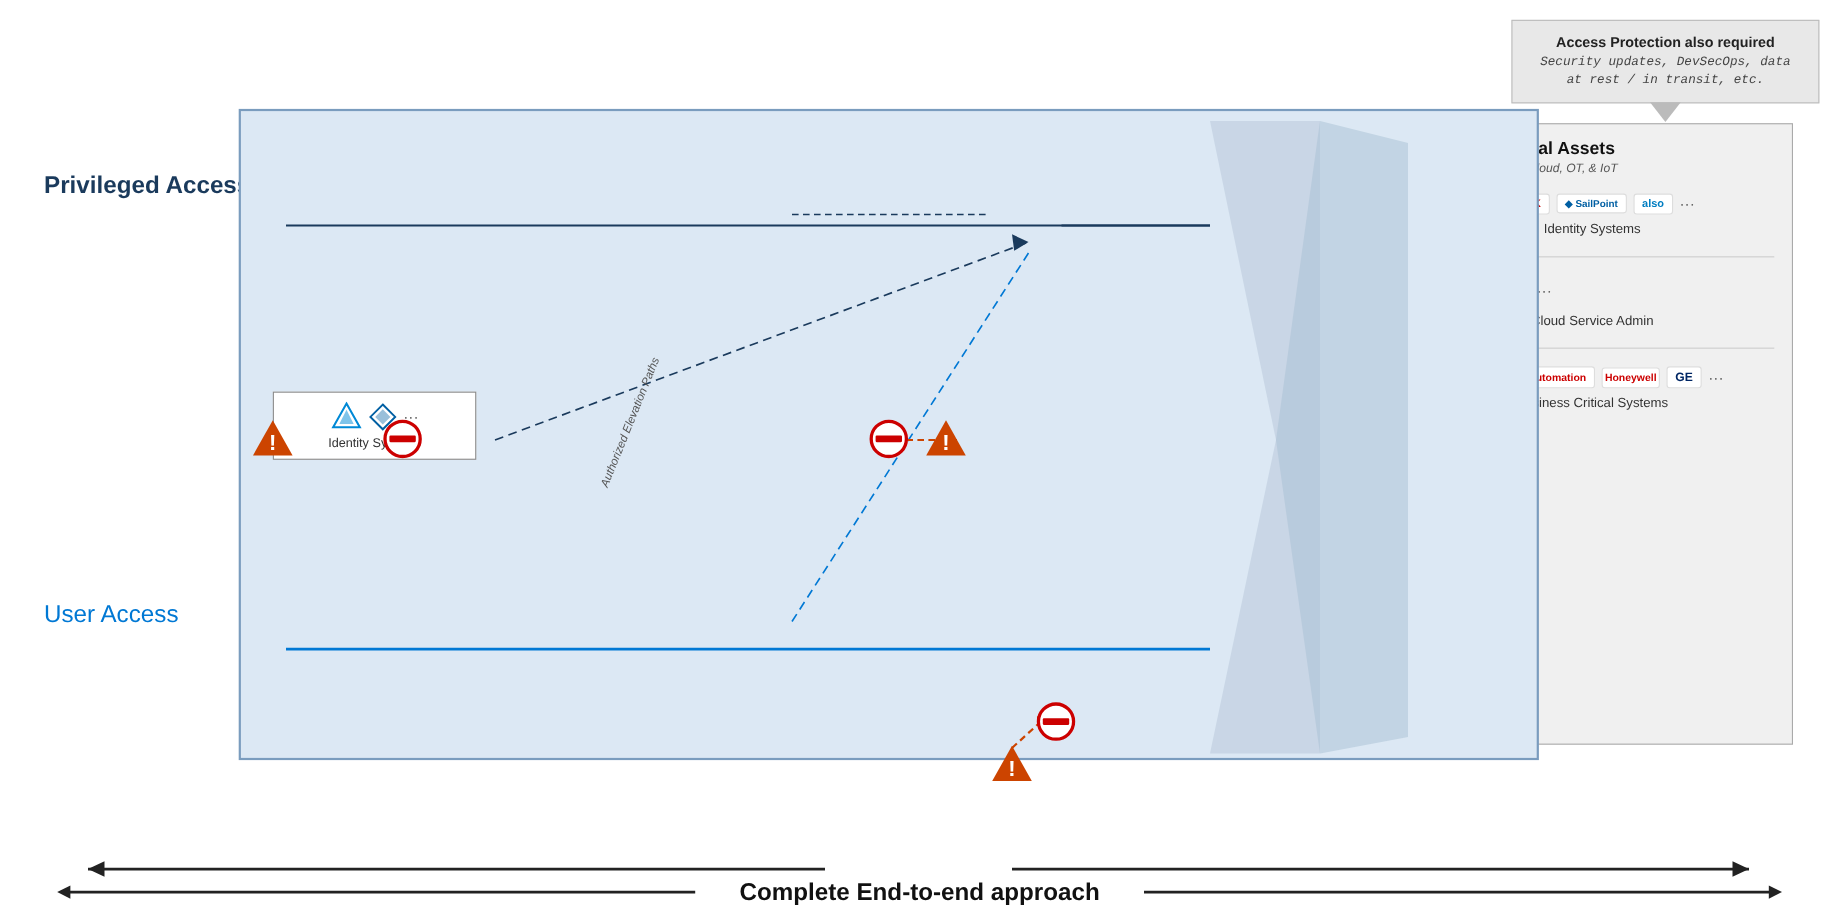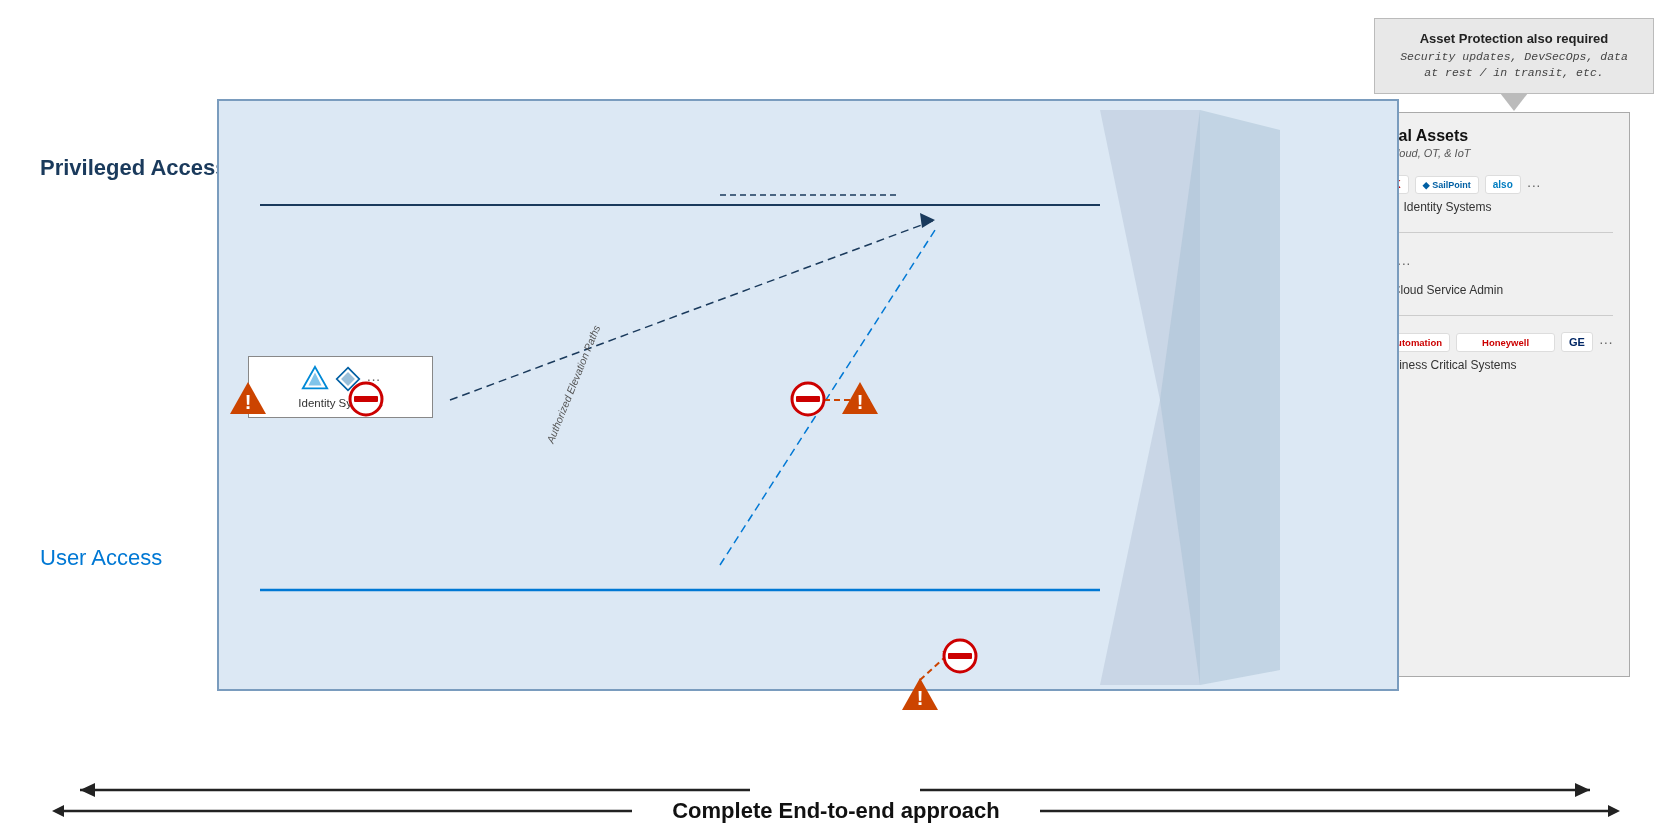--- a/index.html
+++ b/index.html
@@ -58,21 +58,21 @@
       color: #1a3a5c;
       line-height: 1.2;
     }
   </style>
 </head>
 <body>
 
 <div style="position:relative; width:1672px; height:836px; background:#fff;">
 
   <div class="asset-protection-callout">
-    <div class="asset-protection-title">Asset Protection also required</div>
+    <div class="asset-protection-title">Access Protection also required</div>
     <div class="asset-protection-sub">Security updates, DevSecOps, data at rest / in transit, etc.</div>
   </div>
 
   <svg style="position:absolute;top:0;left:0;width:1672px;height:836px;pointer-events:none;z-index:6;">
 
     <rect x="218" y="100" width="1180" height="590" fill="#dce8f4" stroke="#7a9cbe" stroke-width="2"></rect>
 
     <line x1="260" y1="205" x2="1100" y2="205" stroke="#1a3a5c" stroke-width="2"></line>
 
     <line x1="260" y1="590" x2="1100" y2="590" stroke="#0078d4" stroke-width="2.5"></line>
@@ -306,21 +306,21 @@
       </div>
       <div style="font-size:12px;color:#333;text-align:center;">Cloud Service Admin</div>
     </div>
 
     <div style="border-top:1px solid #ccc;margin-bottom:16px;"></div>
 
     <div>
       <div style="display:flex;flex-wrap:wrap;align-items:center;gap:6px;margin-bottom:6px;">
         <div style="background:#fff;border:1px solid #ddd;border-radius:3px;padding:3px 7px;font-size:11px;font-weight:900;color:#cc0000;">ABB</div>
         <div style="background:#fff;border:1px solid #ddd;border-radius:3px;padding:3px 7px;font-size:9.5px;font-weight:700;color:#cc0000;">◆ Rockwell Automation</div>
-        <div style="background:#fff;border:1px solid #ddd;border-radius:3px;padding:3px 25px;font-size:9.5px;font-weight:700;color:#cc0000;">Honeywell</div>
+        <div style="background:#fff;border:1px solid #ddd;border-radius:3px;padding:3px 2px;font-size:9.5px;font-weight:700;color:#cc0000;">Honeywell</div>
         <div style="background:#fff;border:1px solid #ddd;border-radius:3px;padding:3px 7px;font-size:11px;font-weight:700;color:#002664;">GE</div>
         <span style="font-size:14px;color:#666;">···</span>
       </div>
       <div style="font-size:12px;color:#333;text-align:center;">Business Critical Systems</div>
     </div>
   </div>
 
   <div style="position:absolute;bottom:8px;left:0;right:0;text-align:center;">
     <div style="display:flex;align-items:center;justify-content:center;gap:4px;margin-bottom:4px;">
       <svg width="600" height="20">

